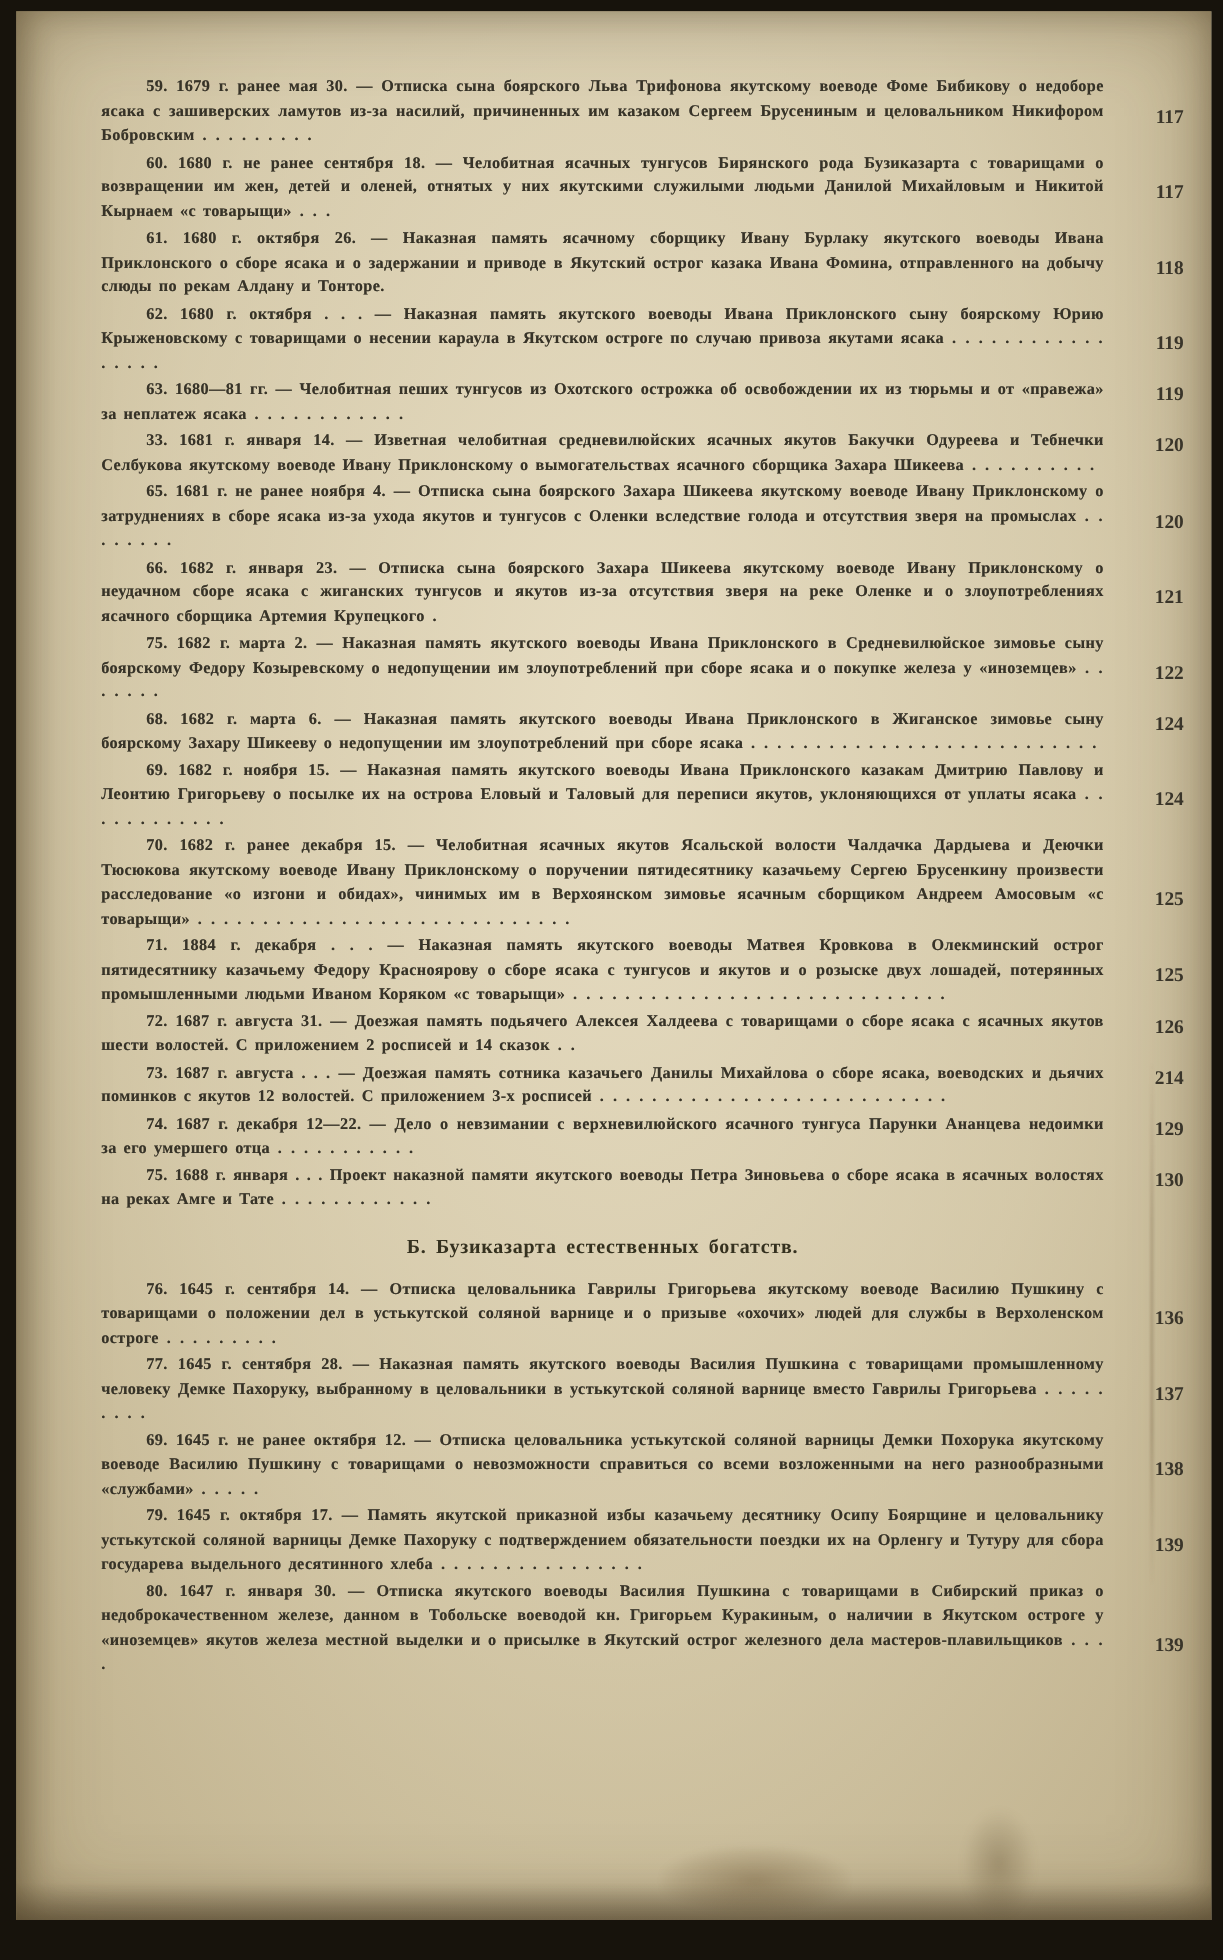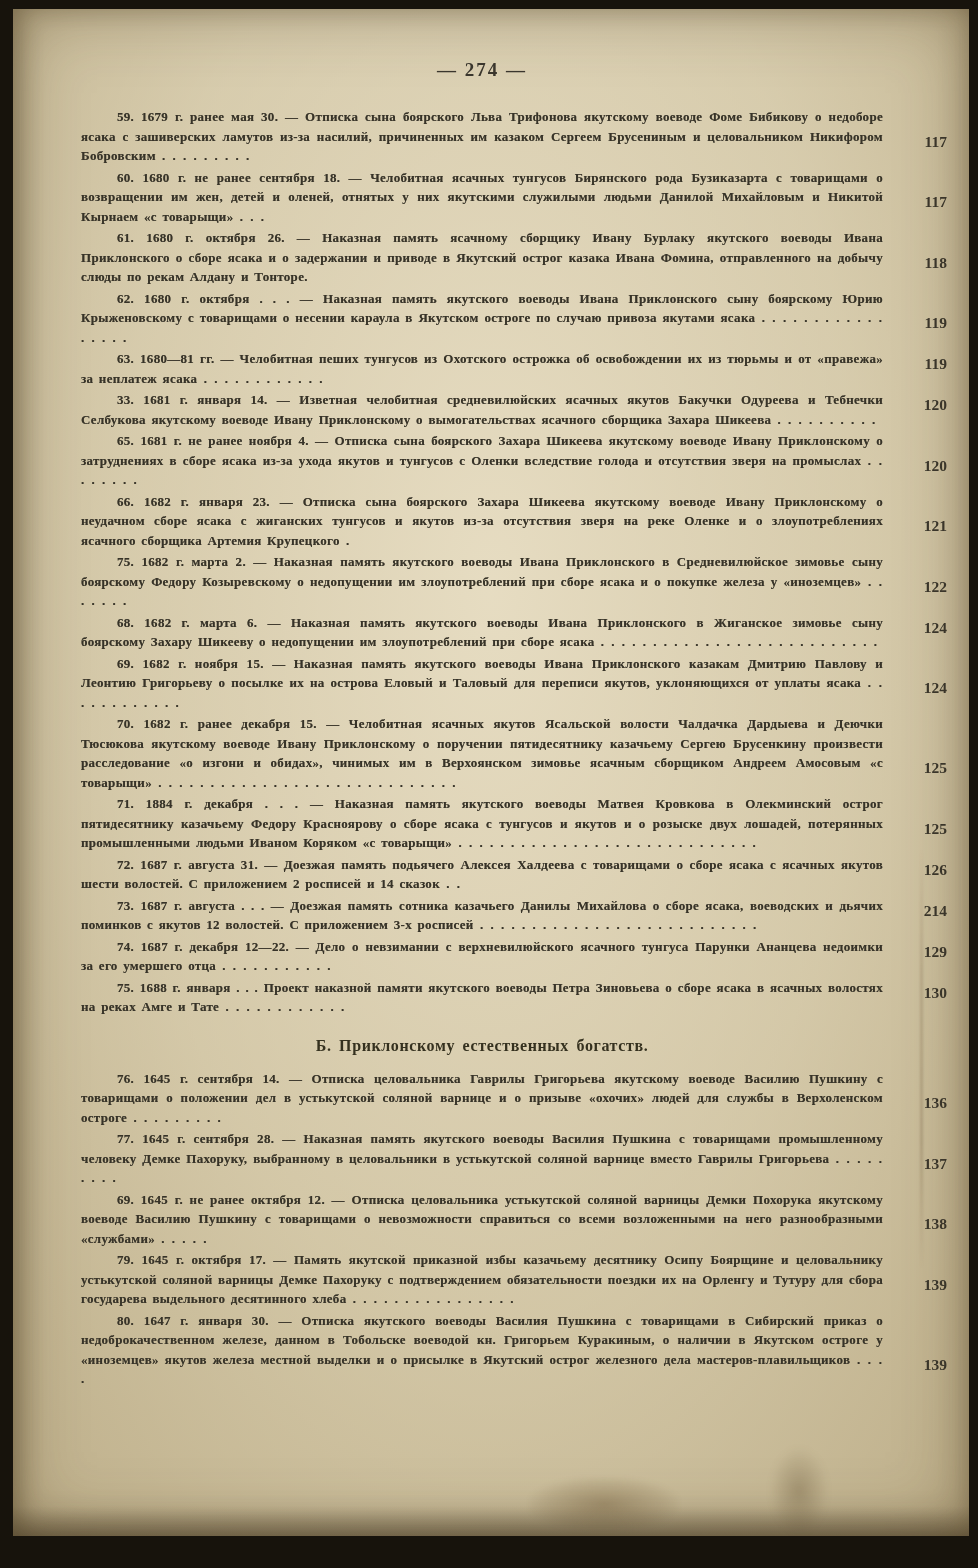--- a/index.html
+++ b/index.html
@@ -120,21 +120,20 @@
     height: 420px;
     background: linear-gradient(to bottom, transparent, rgba(90,70,40,0.18) 30%, rgba(90,70,40,0.22) 70%, transparent);
     filter: blur(1px);
   }
 </style>
 </head>
 <body>
 
 <div class="paper">
   <div class="content">
-    <p class="page-number-header">— 274 —</p>
 
     <div class="entries">
         <div class="entry">
           <p class="entry-text"><span class="entry-num">59. </span>1679 г. ранее мая 30. — Отписка сына боярского Льва Трифонова якутскому воеводе Фоме Бибикову о недоборе ясака с зашиверских ламутов из-за насилий, причиненных им казаком Сергеем Брусениным и целовальником Никифором Бобровским<span class="dots"> . . . . . . . . .</span></p>
           <span class="page-ref">117</span>
         </div>
         <div class="entry">
           <p class="entry-text"><span class="entry-num">60. </span>1680 г. не ранее сентября 18. — Челобитная ясачных тунгусов Бирянского рода Бузиказарта с товарищами о возвращении им жен, детей и оленей, отнятых у них якутскими служилыми людьми Данилой Михайловым и Никитой Кырнаем «с товарыщи»<span class="dots"> . . .</span></p>
           <span class="page-ref">117</span>
         </div>
@@ -193,21 +192,21 @@
         <div class="entry">
           <p class="entry-text"><span class="entry-num">74. </span>1687 г. декабря 12—22. — Дело о невзимании с верхневилюйского ясачного тунгуса Парунки Ананцева недоимки за его умершего отца<span class="dots"> . . . . . . . . . . .</span></p>
           <span class="page-ref">129</span>
         </div>
         <div class="entry">
           <p class="entry-text"><span class="entry-num">75. </span>1688 г. января . . . Проект наказной памяти якутского воеводы Петра Зиновьева о сборе ясака в ясачных волостях на реках Амге и Тате<span class="dots"> . . . . . . . . . . . .</span></p>
           <span class="page-ref">130</span>
         </div>
       </div>
 
-    <h3 class="section-heading">Б. Приклонскому естественных богатств.</h3>
+    <h3 class="section-heading">Б. Бузиказарта естественных богатств.</h3>
 
     <div class="entries">
         <div class="entry">
           <p class="entry-text"><span class="entry-num">76. </span>1645 г. сентября 14. — Отписка целовальника Гаврилы Григорьева якутскому воеводе Василию Пушкину с товарищами о положении дел в устькутской соляной варнице и о призыве «охочих» людей для службы в Верхоленском остроге<span class="dots"> . . . . . . . . .</span></p>
           <span class="page-ref">136</span>
         </div>
         <div class="entry">
           <p class="entry-text"><span class="entry-num">77. </span>1645 г. сентября 28. — Наказная память якутского воеводы Василия Пушкина с товарищами промышленному человеку Демке Пахоруку, выбранному в целовальники в устькутской соляной варнице вместо Гаврилы Григорьева<span class="dots"> . . . . . . . . .</span></p>
           <span class="page-ref">137</span>
         </div>

